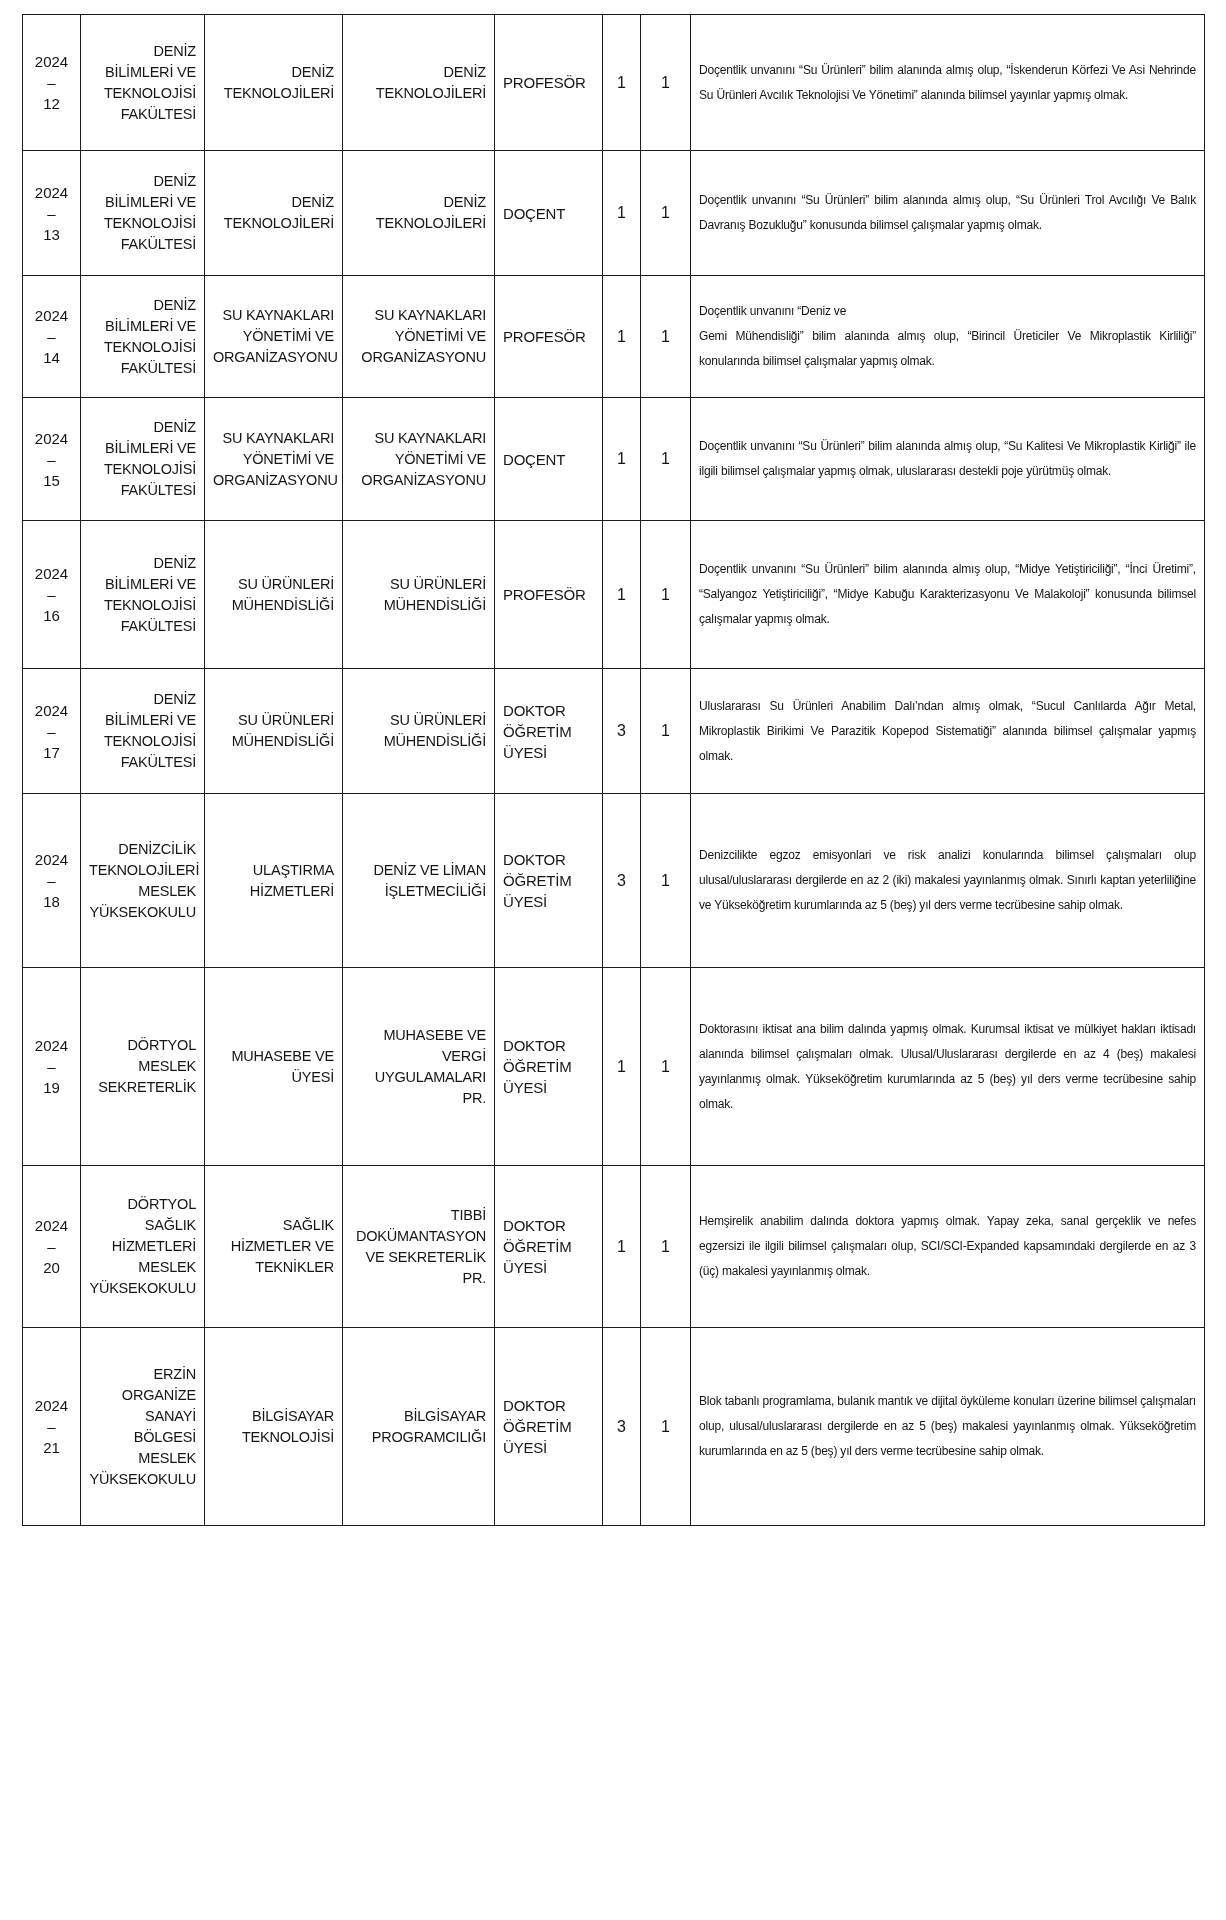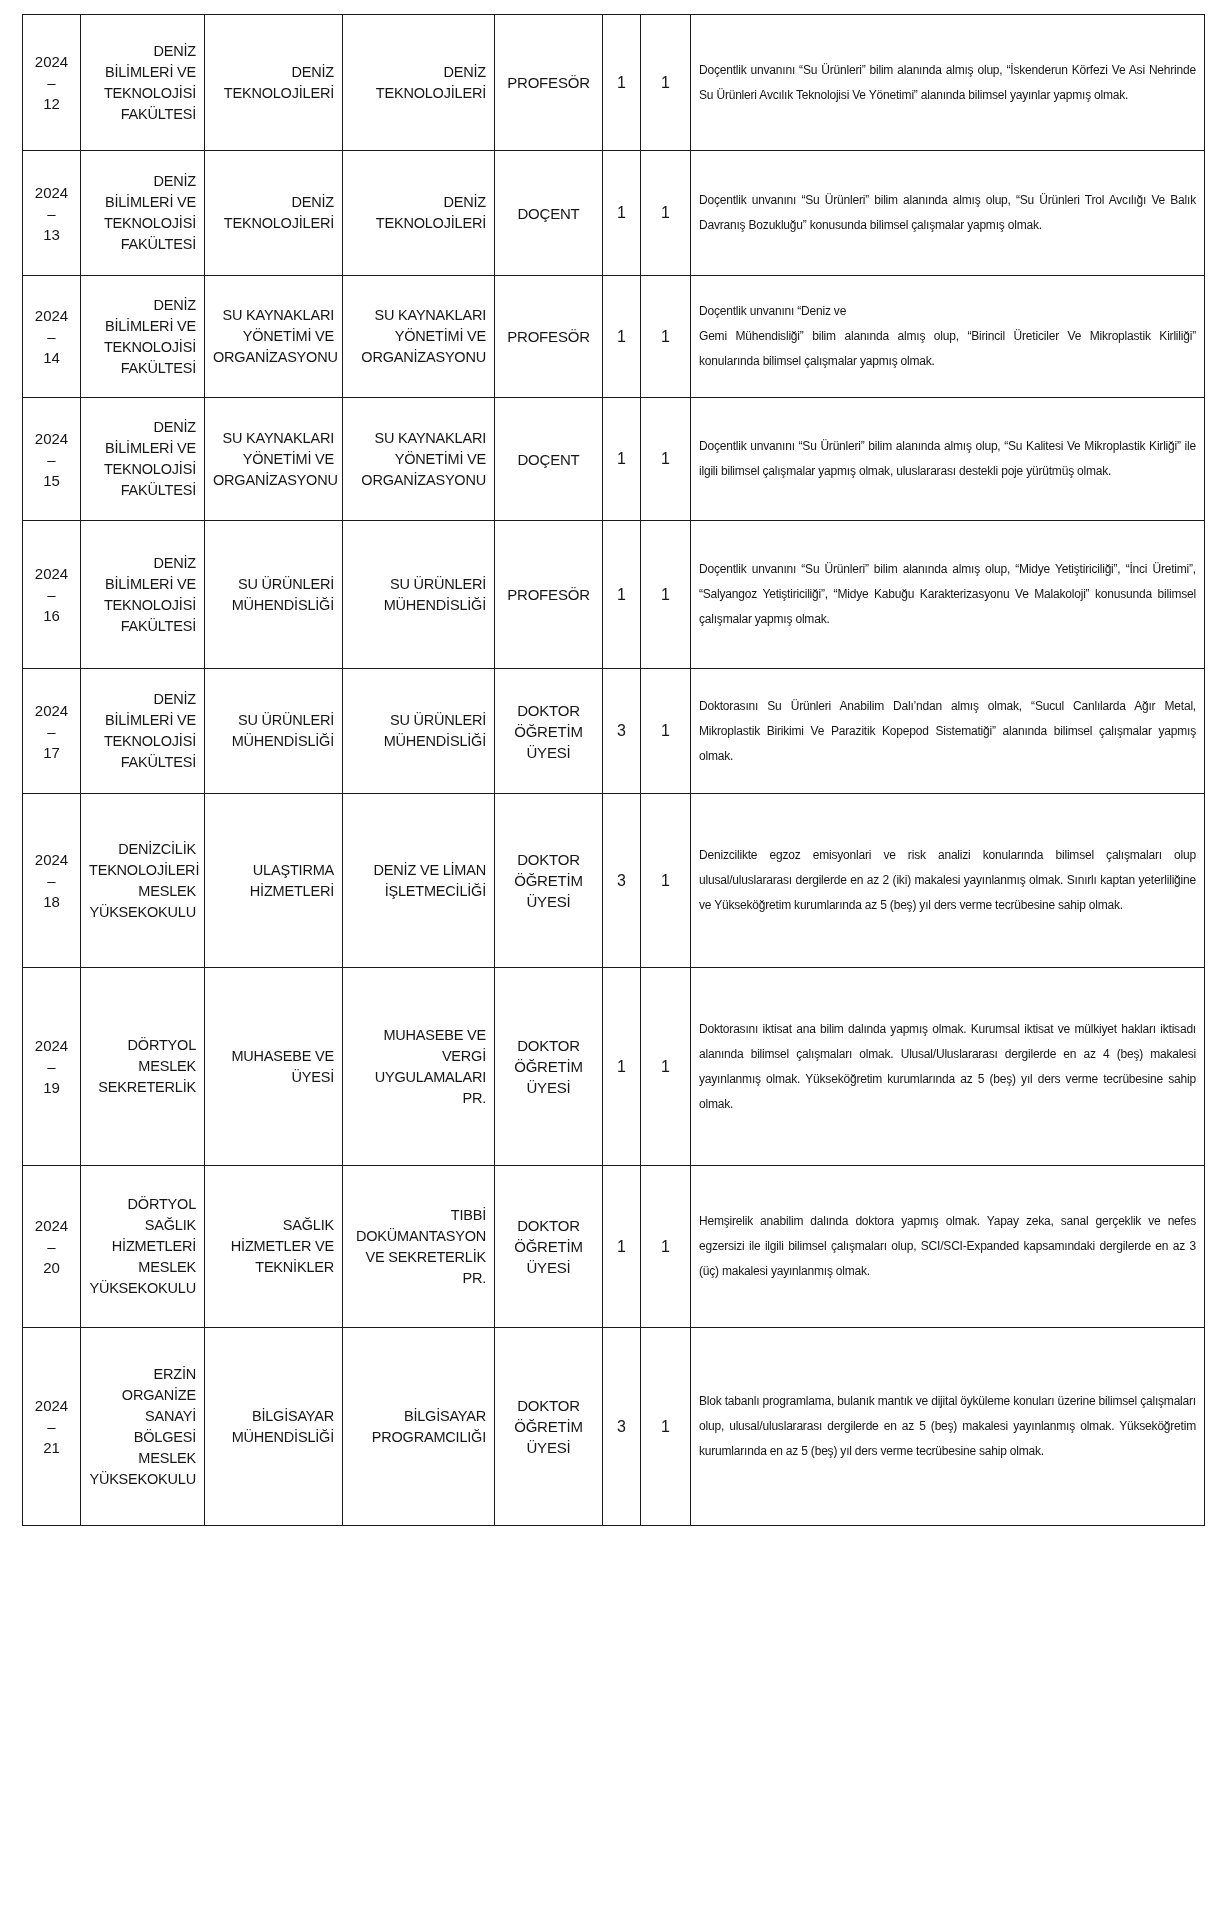--- a/index.html
+++ b/index.html
@@ -40,21 +40,21 @@
   td.c-unit, td.c-dept, td.c-prog {
     font-size: 14.5px;
     letter-spacing: -0.2px;
     line-height: 21px;
     text-align: right;
   }
   td.c-title {
     font-size: 15px;
     letter-spacing: -0.2px;
     line-height: 21px;
-    text-align: center;
+    text-align: left;
   }
   td.c-num {
     text-align: center;
     font-size: 16px;
   }
   td.c-desc {
     vertical-align: top;
     text-align: justify;
     white-space: pre-line;
     font-size: 12px;
@@ -148,21 +148,21 @@
   <tr style="height: 125px;">
     <td class="c-id">2024
 –
 17</td>
     <td class="c-unit">DENİZ BİLİMLERİ VE TEKNOLOJİSİ FAKÜLTESİ</td>
     <td class="c-dept">SU ÜRÜNLERİ MÜHENDİSLİĞİ</td>
     <td class="c-prog">SU ÜRÜNLERİ MÜHENDİSLİĞİ</td>
     <td class="c-title">DOKTOR ÖĞRETİM ÜYESİ</td>
     <td class="c-num">3</td>
     <td class="c-num">1</td>
-    <td class="c-desc">Doktorasını Su Ürünleri Anabilim Dalı’ndan almış olmak, “Sucul Canlılarda Ağır Metal, Mikroplastik Birikimi Ve Parazitik Kopepod Sistematiği” alanında bilimsel çalışmalar yapmış olmak.</td>
+    <td class="c-desc">Uluslararası Su Ürünleri Anabilim Dalı’ndan almış olmak, “Sucul Canlılarda Ağır Metal, Mikroplastik Birikimi Ve Parazitik Kopepod Sistematiği” alanında bilimsel çalışmalar yapmış olmak.</td>
   </tr>
 
   <tr style="height: 174px;">
     <td class="c-id">2024
 –
 18</td>
     <td class="c-unit">DENİZCİLİK TEKNOLOJİLERİ MESLEK YÜKSEKOKULU</td>
     <td class="c-dept">ULAŞTIRMA HİZMETLERİ</td>
     <td class="c-prog">DENİZ VE LİMAN İŞLETMECİLİĞİ</td>
     <td class="c-title">DOKTOR ÖĞRETİM ÜYESİ</td>
@@ -195,21 +195,21 @@
     <td class="c-num">1</td>
     <td class="c-num">1</td>
     <td class="c-desc">Hemşirelik anabilim dalında doktora yapmış olmak. Yapay zeka, sanal gerçeklik ve nefes egzersizi ile ilgili bilimsel çalışmaları olup, SCI/SCI-Expanded kapsamındaki dergilerde en az 3 (üç) makalesi yayınlanmış olmak.</td>
   </tr>
 
   <tr style="height: 198px;">
     <td class="c-id">2024
 –
 21</td>
     <td class="c-unit">ERZİN ORGANİZE SANAYİ BÖLGESİ MESLEK YÜKSEKOKULU</td>
-    <td class="c-dept">BİLGİSAYAR MÜHENDİSLİĞİ</td>
+    <td class="c-dept">BİLGİSAYAR TEKNOLOJİSİ</td>
     <td class="c-prog">BİLGİSAYAR PROGRAMCILIĞI</td>
     <td class="c-title">DOKTOR ÖĞRETİM ÜYESİ</td>
     <td class="c-num">3</td>
     <td class="c-num">1</td>
     <td class="c-desc">Blok tabanlı programlama, bulanık mantık ve dijital öyküleme konuları üzerine bilimsel çalışmaları olup, ulusal/uluslararası dergilerde en az 5 (beş) makalesi yayınlanmış olmak. Yükseköğretim kurumlarında en az 5 (beş) yıl ders verme tecrübesine sahip olmak.</td>
   </tr>
 </tbody>
   </table>
 </div>
 

